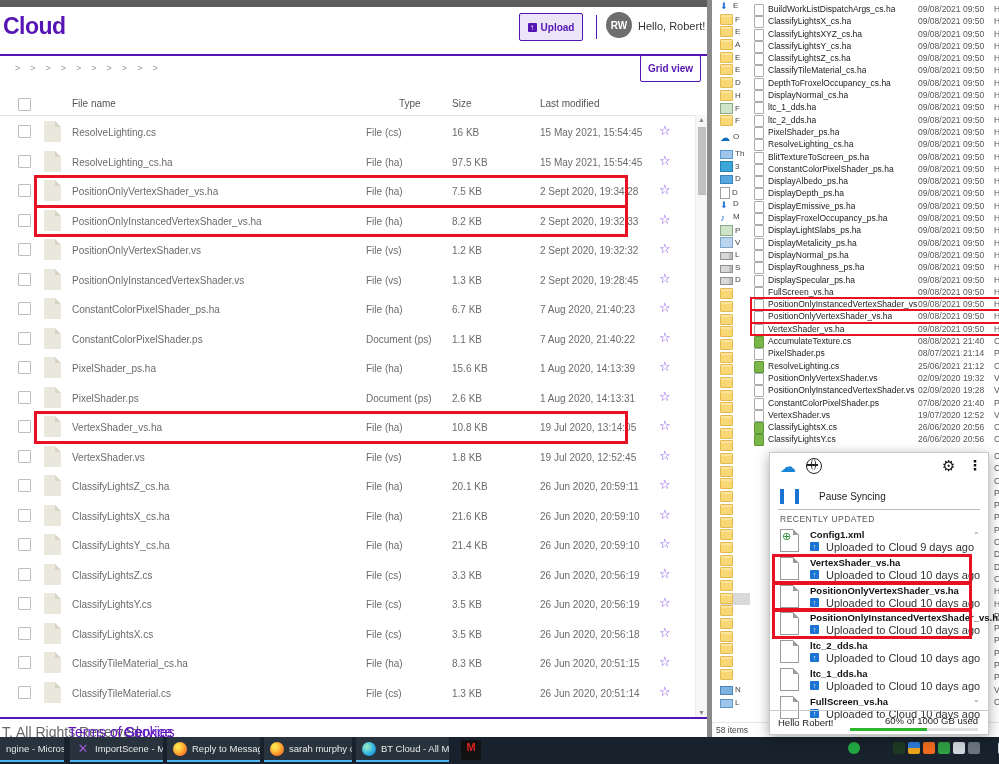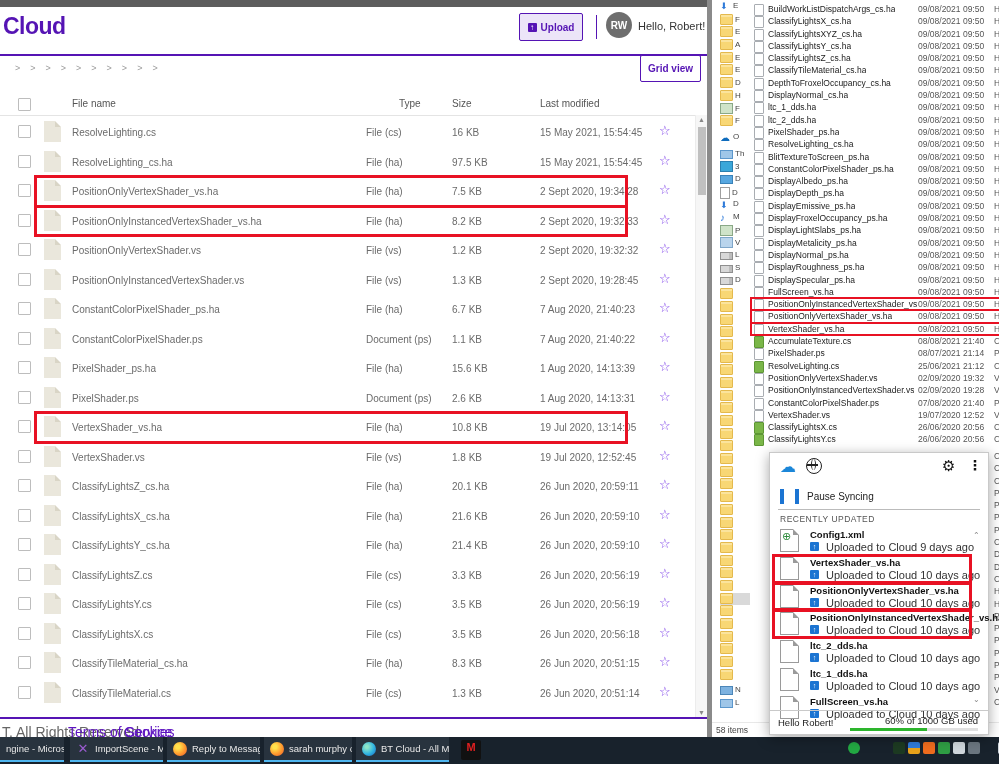--- a/index.html
+++ b/index.html
@@ -91,21 +91,21 @@
   
   .popup{position:absolute;left:769px;top:452px;width:218px;height:281px;background:#fff;border:1px solid #c9c9c9;
          box-shadow:0 3px 12px rgba(0,0,0,.35);z-index:10;}
   .pp-head{position:absolute;left:0;top:0;width:100%;height:30px;}
   .pp-cloud{position:absolute;left:10px;top:4px;font-size:16px;color:#1b86d8;cursor:pointer;}
   .pp-globe{position:absolute;left:36px;top:5px;width:14px;height:14px;border:1.5px solid #222;border-radius:50%;cursor:pointer;}
   .pp-globe::before{content:"";position:absolute;left:0;top:5px;width:11px;height:1.5px;background:#222;}
   .pp-globe::after{content:"";position:absolute;left:4px;top:0;width:3px;height:11px;border-left:1.5px solid #222;border-right:1.5px solid #222;border-radius:50%;}
   .pp-gear{position:absolute;left:172px;top:4px;font-size:15px;color:#111;cursor:pointer;}
   .pp-kebab{position:absolute;left:198px;top:4px;font-size:14px;font-weight:bold;color:#111;cursor:pointer;}
-  .pp-pause{position:absolute;left:10px;top:34px;height:18px;display:flex;align-items:center;gap:8px;cursor:pointer;}
+  .pp-pause{position:absolute;left:10px;top:34px;height:18px;display:flex;align-items:center;gap:20px;cursor:pointer;}
   .pp-bars{display:inline-block;width:11px;height:15px;border-left:4px solid #1b74d2;border-right:4px solid #1b74d2;}
   .pp-pause-label{font-size:10px;color:#222;}
   .pp-div{position:absolute;left:8px;top:56px;width:202px;height:1px;background:#bbb;}
   .pp-sect{position:absolute;left:10px;top:61px;font-size:8.5px;color:#555;letter-spacing:.5px;}
   .pp-list{position:absolute;left:0;top:74px;width:228px;}
   .pp-item{position:relative;height:27.8px;cursor:pointer;}
   .pp-doc{position:absolute;left:10px;top:2px;width:17px;height:21px;background:#fff;border:1px solid #9a9a9a;}
   .pp-doc::after{content:"";position:absolute;top:-1px;right:-1px;border-style:solid;border-width:0 6px 6px 0;border-color:#fff #fff #9a9a9a #9a9a9a;}
   .pp-item.ic-xml .pp-doc::before{content:"⊕";position:absolute;left:1px;top:0px;font-size:11px;color:#2e8b3d;}
   .pp-name{position:absolute;left:40px;top:2px;font-size:9.5px;font-weight:bold;color:#111;white-space:nowrap;}

